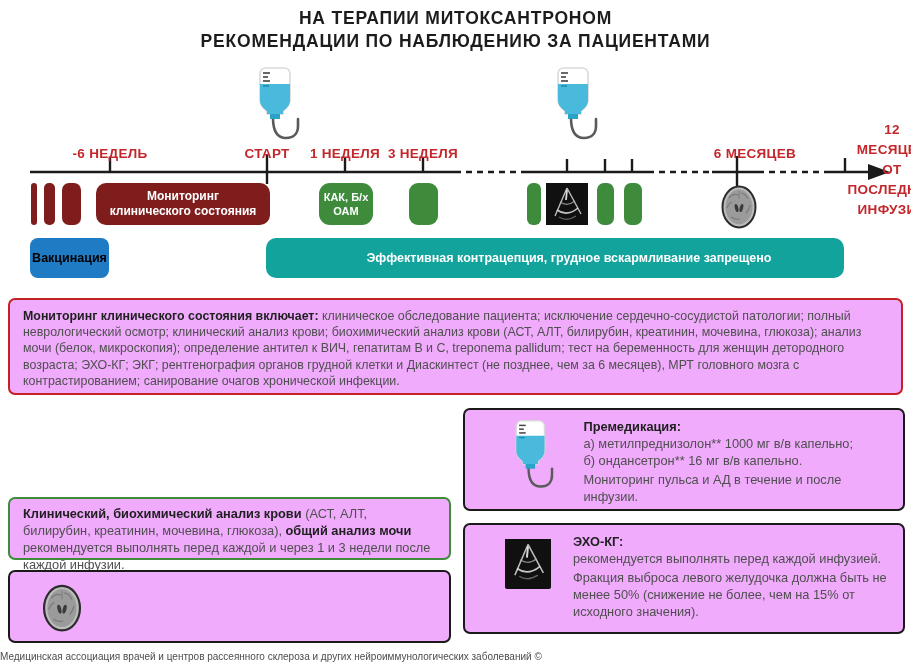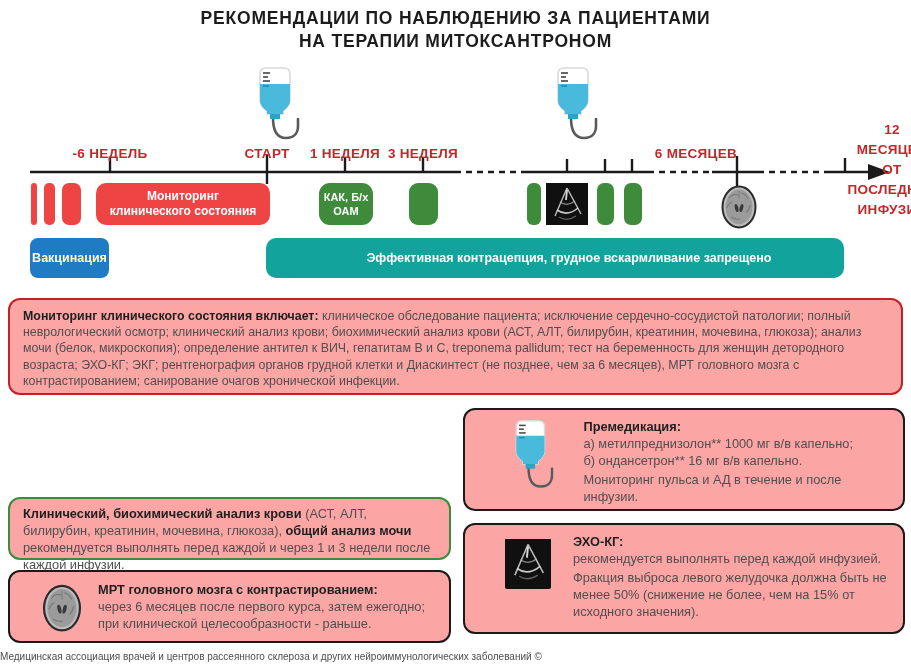--- a/index.html
+++ b/index.html
@@ -11,33 +11,33 @@
 
   .axis-svg { position:absolute; left:0; top:140px; width:911px; height:60px; }
 
   .tick-label { position:absolute; top:146px; transform:translateX(-50%);
                 color:#c3272b; font-weight:bold; font-size:13.5px; letter-spacing:.3px; white-space:nowrap; }
   .tick-label.multi { top:120px; white-space:pre-line; text-align:center; line-height:20px;margin-left:47px; }
 
   .bag-svg { position:absolute; width:60px; height:78px; }
 
   .blk { position:absolute; top:183px; height:42px; }
-  .red  { background:#ef4444; }
+  .red  { background:#7f1d1d; }
   .grn  { background:#3e8c3b; }
   .blk-text { width:100%; height:100%; display:flex; align-items:center; justify-content:center;
               color:#fff; font-weight:bold; text-align:center; white-space:pre-line; }
 
   .vacc { position:absolute; left:30px; top:238px; width:79px; height:40px; background:#1f7bc4;
           border-radius:8px; display:flex; align-items:center; justify-content:center;
-          color:#fef9c3; font-weight:bold; font-size:12.5px; }
+          color:#000000; font-weight:bold; font-size:12.5px; }
   .contra { position:absolute; left:266px; top:238px; width:578px; height:40px; background:#11a39c;
           border-radius:10px; display:flex; align-items:center; justify-content:center;
           color:#fff; font-weight:bold; font-size:12.5px;padding-left:28px; }
 
-  .ibox { position:absolute; border-radius:12px; background:#fca5a5; color:#4f4f4f; }
+  .ibox { position:absolute; border-radius:7px; background:#f0abfc; color:#4f4f4f; }
   .ibox b, .ibox .bt { color:#1f1f1f; }
   .bx-monitoring { left:8px; top:298px; width:895px; height:97px; border:2.5px solid #c42127;
                    padding:8px 13px; font-size:12.4px; line-height:16.2px; }
   .bx-vaccination { left:8px; top:408px; width:443px; height:76px; border:2.5px solid #2178c4;
                    padding:7px 13px; font-size:12.8px; line-height:16.5px; }
   .bx-blood { left:8px; top:497px; width:443px; height:63px; border:2.5px solid #3e8c3b;
                    padding:6px 13px; font-size:12.8px; line-height:17px; }
   .bx-mri { left:8px; top:570px; width:443px; height:73px; border:2.5px solid #1a1a1a;
                    padding:6px 12px 6px 30px; font-size:12.8px; line-height:17px;
                    display:flex; align-items:center; gap:14px; }
@@ -88,22 +88,22 @@
       <path d="M14,19 Q21,24 29,18" stroke="#bbbbbb" stroke-width="1.2" fill="none" opacity="0.7"></path>
       <path d="M21,7 L20,17" stroke="#eeeeee" stroke-width="1.8" opacity="0.9"></path>
       <path d="M13,34 Q21,39 30,33" stroke="#999999" stroke-width="1.2" fill="none" opacity="0.6"></path>
     </g>
   </defs>
 </svg>
 
 <div class="stage">
 
   <div class="title">
+    <div>НА ТЕРАПИИ МИТОКСАНТРОНОМ</div>
     <div>РЕКОМЕНДАЦИИ ПО НАБЛЮДЕНИЮ ЗА ПАЦИЕНТАМИ</div>
-    <div>НА ТЕРАПИИ МИТОКСАНТРОНОМ</div>
   </div>
 
   <svg class="bag-svg" style="left:248px; top:66px" viewBox="0 0 60 78">
       <use href="#g-iv-bag"></use>
     </svg>
   <svg class="bag-svg" style="left:546px; top:66px" viewBox="0 0 60 78">
       <use href="#g-iv-bag"></use>
     </svg>
 
   <svg class="axis-svg" viewBox="0 140 911 60">
@@ -125,21 +125,21 @@
       <path d="M737,156 V187"></path>
       <path d="M845,158 V172"></path>
     </g>
     <polygon points="868,164 890,172 868,180" fill="#1a1a1a"></polygon>
   </svg>
 
   <div class="tick-label" style="left:110px">-6 НЕДЕЛЬ</div>
   <div class="tick-label" style="left:267px">СТАРТ</div>
   <div class="tick-label" style="left:345px">1 НЕДЕЛЯ</div>
   <div class="tick-label" style="left:423px">3 НЕДЕЛЯ</div>
-  <div class="tick-label" style="left:696px">6 МЕСЯЦЕВ</div>
+  <div class="tick-label" style="left:755px">6 МЕСЯЦЕВ</div>
   <div class="tick-label multi" style="left:845px">12 МЕСЯЦЕВ
 ОТ ПОСЛЕДНЕЙ
 ИНФУЗИИ</div>
 
   <div class="blk red" style="left:31px; width:6px;  border-radius:3px"></div>
   <div class="blk red" style="left:44px; width:11px; border-radius:5px"></div>
   <div class="blk red" style="left:62px; width:19px; border-radius:7px"></div>
   <div class="blk red" style="left:96px; width:174px; border-radius:10px">
     <div class="blk-text" style="font-size:12px; line-height:15px">Мониторинг
 клинического состояния</div>
@@ -174,25 +174,20 @@
 
 
   <div class="ibox bx-blood">
     <b>Клинический, биохимический анализ крови</b><span> (АСТ, АЛТ, билирубин, креатинин, мочевина, глюкоза), </span><b>общий анализ мочи</b><span> рекомендуется выполнять перед каждой и через 1 и 3 недели после каждой инфузии.</span>
   </div>
 
   <div class="ibox bx-mri">
     <svg width="44" height="50" viewBox="0 0 40 46">
         <use href="#g-brain"></use>
       </svg>
-    <div>
-      <b>МРТ головного мозга с контрастированием:</b>
-      <div>через 6 месяцев после первого курса, затем ежегодно;</div>
-      <div>при клинической целесообразности - раньше.</div>
-    </div>
   </div>
 
   <div class="ibox bx-premed">
     <svg width="58" height="75" viewBox="0 0 60 78">
         <use href="#g-iv-bag"></use>
       </svg>
     <div>
       <b>Премедикация:</b>
       <div>а) метилпреднизолон** 1000 мг в/в капельно;</div>
       <div>б) ондансетрон** 16 мг в/в капельно.</div>

